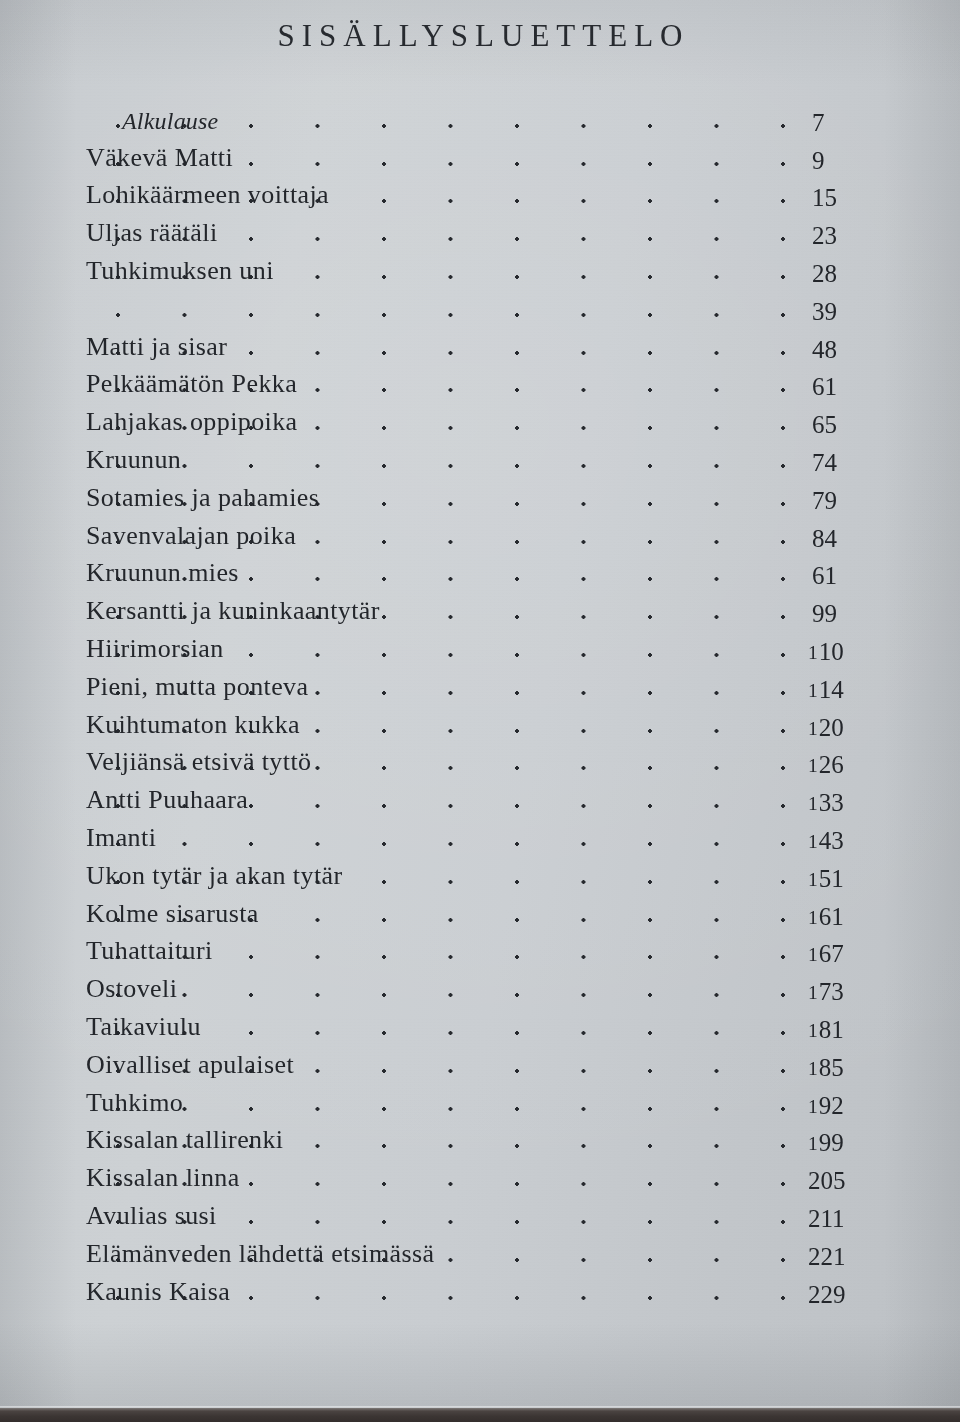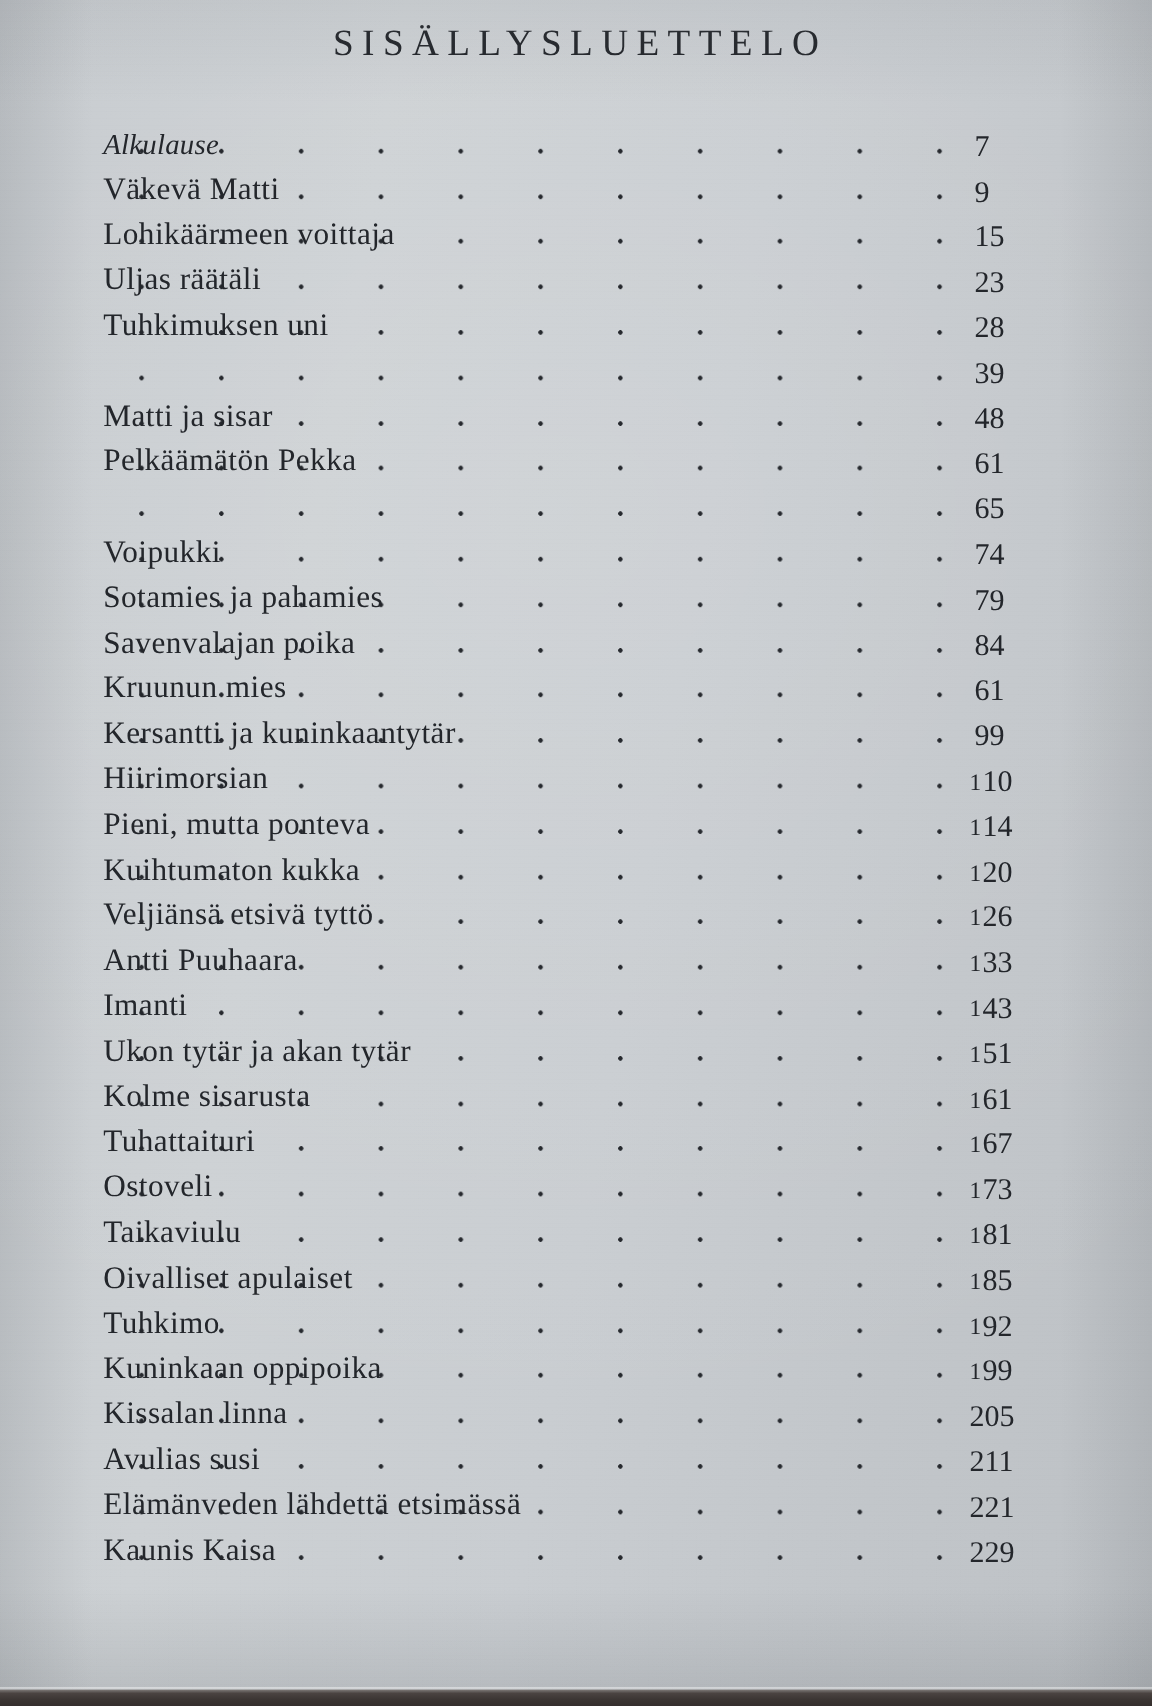--- a/index.html
+++ b/index.html
@@ -92,20 +92,21 @@
     white-space: nowrap;
     letter-spacing: .4px;
     z-index: 2;
     background: transparent;
     padding-right: 6px;
   }
   .entry.italic {
     font-style: italic;
     font-size: 24px;
     letter-spacing: .2px;
+    margin-left: 36px;
   }
   .leader {
     position: absolute;
     left: 0;
     right: 72px;
     bottom: 10px;
     height: 4px;
     z-index: 1;
     overflow: hidden;
     background-image: radial-gradient(circle at 2px 2px, #26292e 1.6px, rgba(0,0,0,0) 2.1px);
@@ -176,25 +177,26 @@
         <span class="entry">Matti ja sisar</span>
         <span class="pageno">48</span>
       </div>
       <div class="row">
         <div class="leader"></div>
         <span class="entry">Pelkäämätön Pekka</span>
         <span class="pageno">61</span>
       </div>
       <div class="row">
         <div class="leader"></div>
+        <span class="entry">Lahjakas oppipoika</span>
         <span class="pageno">65</span>
       </div>
       <div class="row">
         <div class="leader"></div>
-        <span class="entry">Voipukki</span>
+        <span class="entry">Kruunun</span>
         <span class="pageno">74</span>
       </div>
       <div class="row">
         <div class="leader"></div>
         <span class="entry">Sotamies ja pahamies</span>
         <span class="pageno">79</span>
       </div>
       <div class="row">
         <div class="leader"></div>
         <span class="entry">Savenvalajan poika</span>
@@ -270,21 +272,21 @@
         <span class="entry">Oivalliset apulaiset</span>
         <span class="pageno w3"><span class="osf1">1</span>85</span>
       </div>
       <div class="row">
         <div class="leader"></div>
         <span class="entry">Tuhkimo</span>
         <span class="pageno w3"><span class="osf1">1</span>92</span>
       </div>
       <div class="row">
         <div class="leader"></div>
-        <span class="entry">Kuninkaan oppipoika</span>
+        <span class="entry">Kissalan tallirenki</span>
         <span class="pageno w3"><span class="osf1">1</span>99</span>
       </div>
       <div class="row">
         <div class="leader"></div>
         <span class="entry">Kissalan linna</span>
         <span class="pageno w3">205</span>
       </div>
       <div class="row">
         <div class="leader"></div>
         <span class="entry">Avulias susi</span>

